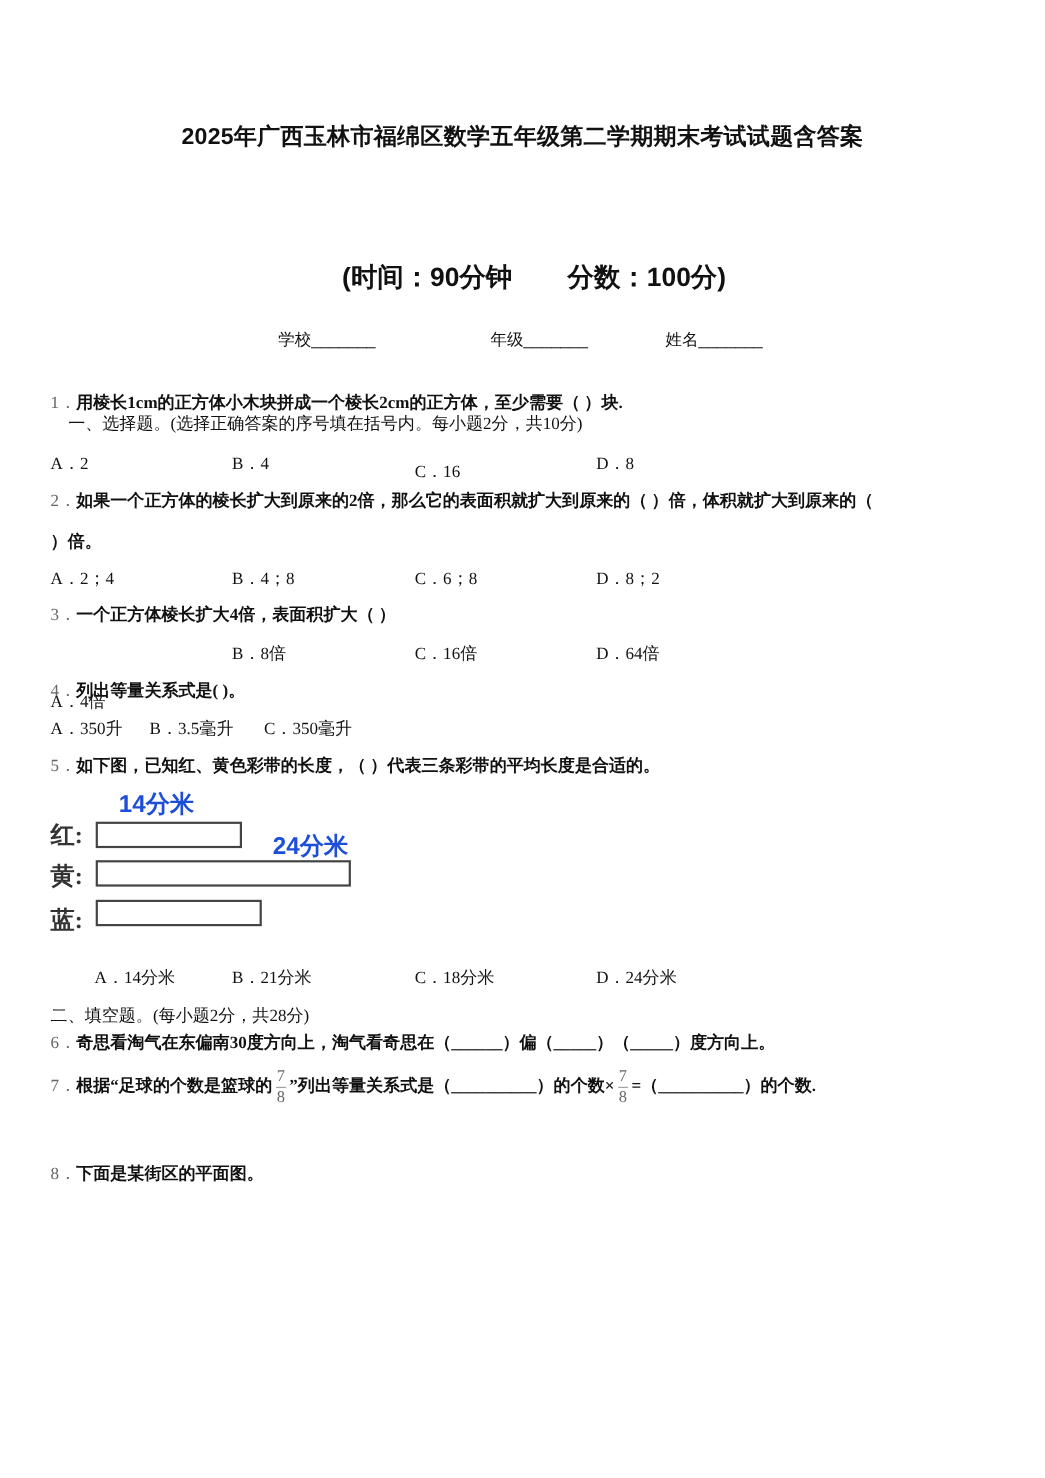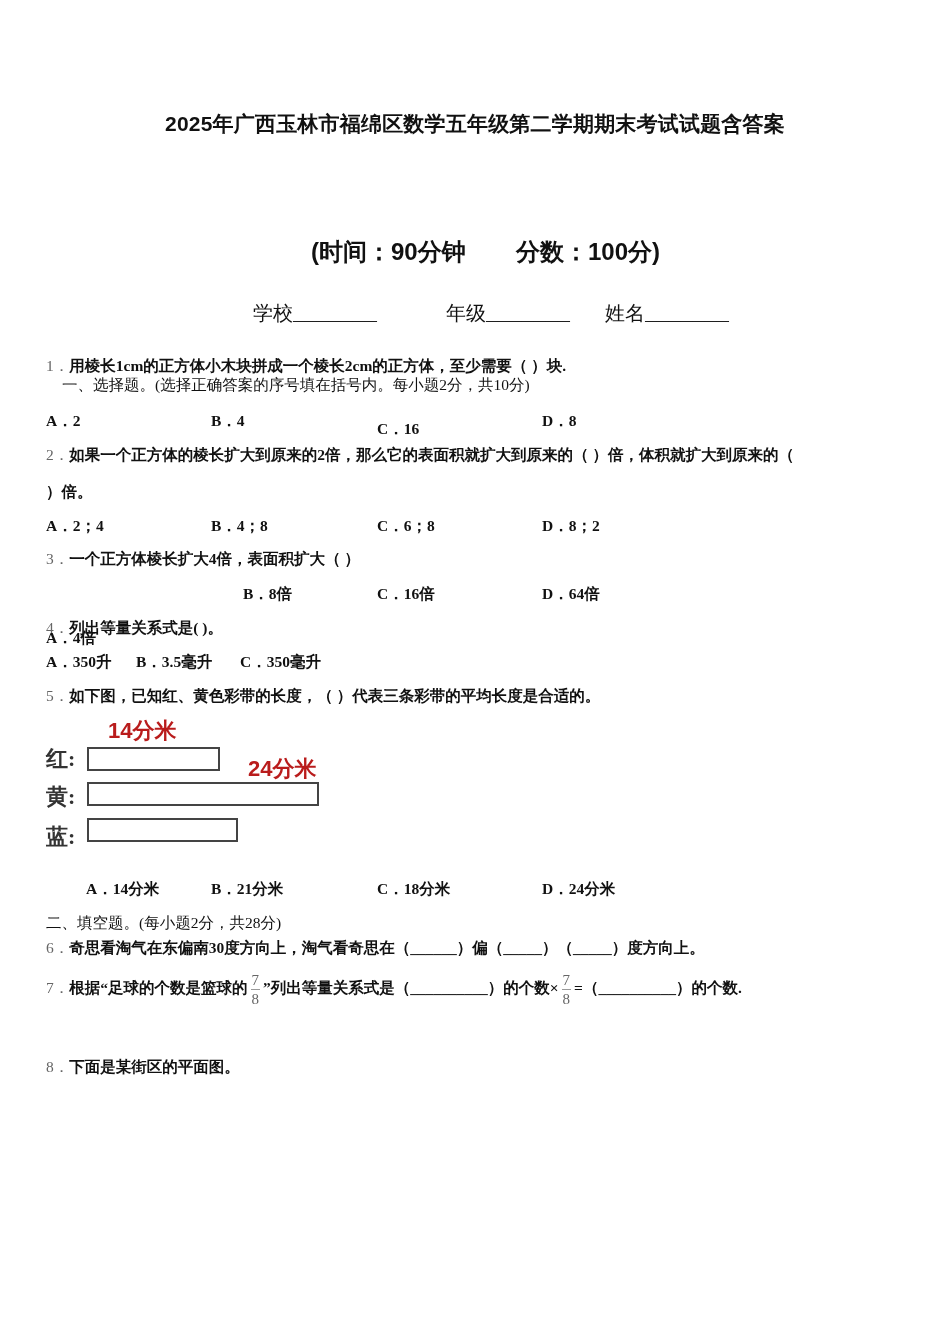--- a/index.html
+++ b/index.html
@@ -2,27 +2,27 @@
 <html><head>
 <meta charset="utf-8">
 <style>
   html, body { margin:0; padding:0; background:#ffffff; }
   body { width:950px; height:1344px; position:relative; overflow:hidden;
          font-family:"Liberation Serif","DejaVu Serif",serif; color:#111; }
   .abs { position:absolute; white-space:nowrap; }
   .title { left:0; width:950px; top:110px; text-align:center;
            font-family:"Liberation Sans","DejaVu Sans",sans-serif; font-weight:bold; font-size:21px; letter-spacing:0.2px; }
   .meta { top:236px; font-family:"Liberation Sans","DejaVu Sans",sans-serif; font-weight:bold; font-size:24px; }
-  .field { top:300px; font-family:Liberation Mono, monospace; font-size:20px; }
+  .field { top:300px; font-family:Liberation Sans, sans-serif; font-size:15px; }
   .line { font-size:15.5px; }
   .num { color:#666; font-weight:normal; }
   .b { font-weight:bold; }
-  .opt { font-size:15.5px; font-weight:bold; }
+  .opt { font-size:15.5px; font-weight:normal; }
   .bar { position:absolute; border:2px solid #444; background:#fff; box-sizing:border-box; }
-  .barlabel { font-family:"Liberation Sans","DejaVu Sans",sans-serif; font-size:22px; font-weight:bold; color:#b91c1c; }
+  .barlabel { font-family:"Liberation Sans","DejaVu Sans",sans-serif; font-size:22px; font-weight:bold; color:#1d4ed8; }
   .colorlabel { font-size:22px; font-weight:bold; color:#333; }
   .frac { display:inline-block; vertical-align:middle; text-align:center; font-size:15px; color:#666; line-height:18px; margin:0 3px; }
   .frac .n { display:block; border-bottom:1px solid #999; padding:0 1px; }
   .frac .d { display:block; }
 </style>
 </head>
 <body>
 
 <div class="abs title">2025年广西玉林市福绵区数学五年级第二学期期末考试试题含答案</div>
 
@@ -49,21 +49,21 @@
 <div class="abs line b" style="left:46px; top:482px;">）倍。</div>
 <div class="abs opt" style="left:46px; top:516px;">A．2；4</div>
 <div class="abs opt" style="left:211px; top:516px;">B．4；8</div>
 <div class="abs opt" style="left:377px; top:516px;">C．6；8</div>
 <div class="abs opt" style="left:542px; top:516px;">D．8；2</div>
 
 <div class="abs line" style="left:46px; top:549px;">
   <span class="num">3．</span><span class="b">一个正方体棱长扩大4倍，表面积扩大（       ）</span>
 </div>
 <div class="abs opt" style="left:46px; top:584px;margin-top:44px;">A．4倍</div>
-<div class="abs opt" style="left:211px; top:584px;margin-left:32px;">B．8倍</div>
+<div class="abs opt" style="left:211px; top:584px;">B．8倍</div>
 <div class="abs opt" style="left:377px; top:584px;">C．16倍</div>
 <div class="abs opt" style="left:542px; top:584px;">D．64倍</div>
 
 <div class="abs line" style="left:46px; top:618px;">
   <span class="num">4．</span><span class="b">列出等量关系式是(       )。</span>
 </div>
 <div class="abs opt" style="left:46px; top:652px;">A．350升</div>
 <div class="abs opt" style="left:136px; top:652px;">B．3.5毫升</div>
 <div class="abs opt" style="left:240px; top:652px;">C．350毫升</div>
 

